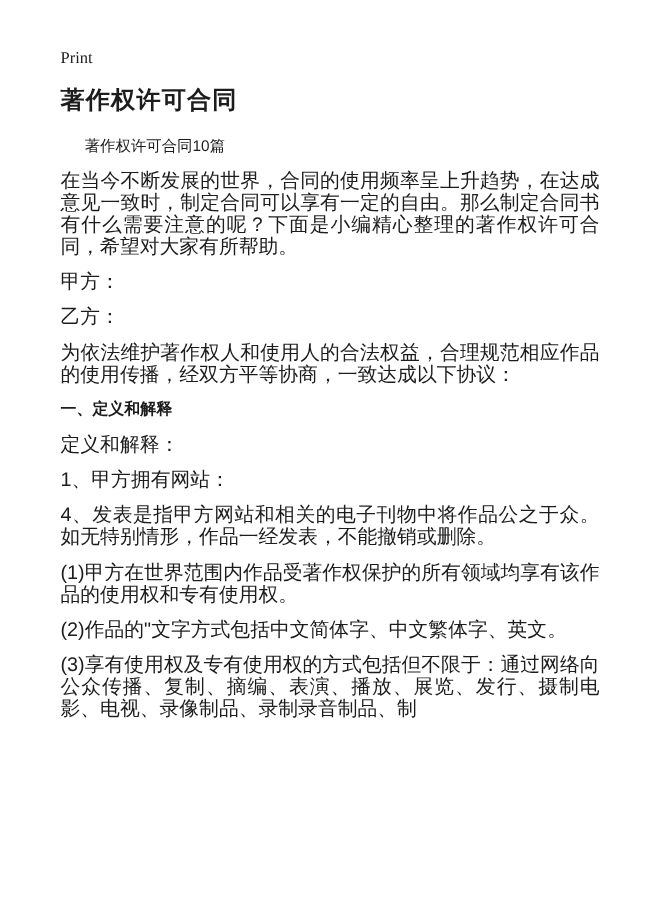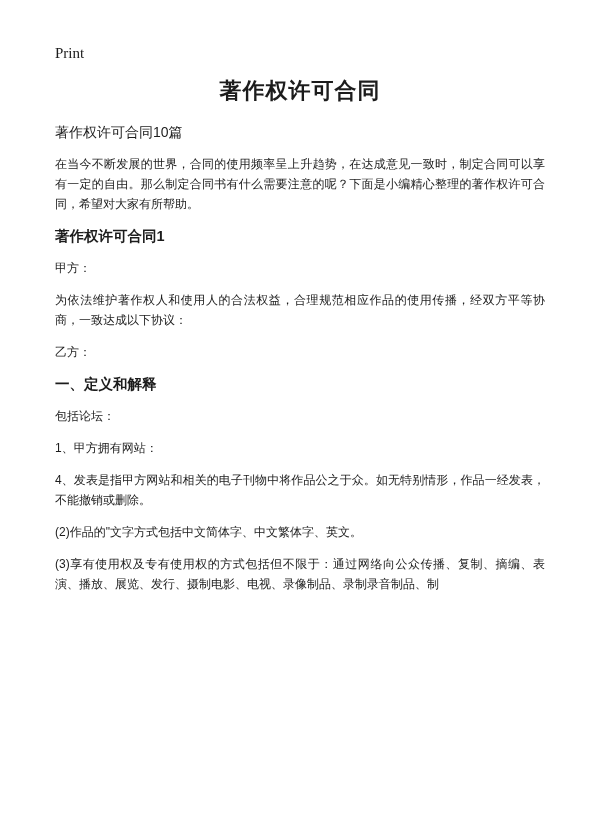--- a/index.html
+++ b/index.html
@@ -17,32 +17,32 @@
   .print-link {
     font-family: "Liberation Serif", "DejaVu Serif", serif;
     font-size: 15px;
     color: #1c1c1c;
     display: inline-block;
     cursor: pointer;
   }
   .doc-title {
     font-size: 22px;
     font-weight: bold;
-    text-align: center;
     margin-top: 14px;
     margin-bottom: 16px;
     letter-spacing: 1px;
   }
   .subtitle {
     font-size: 14px;
     margin-bottom: 12px;
     line-height: 20px;
+    margin-left: 22px;
   }
   .para {
-    font-size: 12px;
+    font-size: 18px;
     line-height: 20px;
     margin-bottom: 12px;
     text-align: justify;
   }
   .heading {
     font-size: 14.5px;
     font-weight: bold;
     line-height: 20px;
     margin-bottom: 12px;
   }
@@ -52,24 +52,24 @@
 
 <div class="page">
   <span class="print-link">Print</span>
 
   <h1 class="doc-title">著作权许可合同</h1>
 
   <div class="subtitle">著作权许可合同10篇</div>
 
   <div id="doc-body">
       <p class="para">在当今不断发展的世界，合同的使用频率呈上升趋势，在达成意见一致时，制定合同可以享有一定的自由。那么制定合同书有什么需要注意的呢？下面是小编精心整理的著作权许可合同，希望对大家有所帮助。</p>
-      <p class="heading">著作权许可合同1</p>
       <p class="para">甲方：</p>
+      <p class="para">乙方：</p>
       <p class="para">为依法维护著作权人和使用人的合法权益，合理规范相应作品的使用传播，经双方平等协商，一致达成以下协议：</p>
-      <p class="para">乙方：</p>
       <p class="heading">一、定义和解释</p>
-      <p class="para">包括论坛：</p>
+      <p class="para">定义和解释：</p>
       <p class="para">1、甲方拥有网站：</p>
       <p class="para">4、发表是指甲方网站和相关的电子刊物中将作品公之于众。如无特别情形，作品一经发表，不能撤销或删除。</p>
+      <p class="para">(1)甲方在世界范围内作品受著作权保护的所有领域均享有该作品的使用权和专有使用权。</p>
       <p class="para">(2)作品的"文字方式包括中文简体字、中文繁体字、英文。</p>
       <p class="para">(3)享有使用权及专有使用权的方式包括但不限于：通过网络向公众传播、复制、摘编、表演、播放、展览、发行、摄制电影、电视、录像制品、录制录音制品、制</p>
     </div>
 </div>
 
 </body></html>

